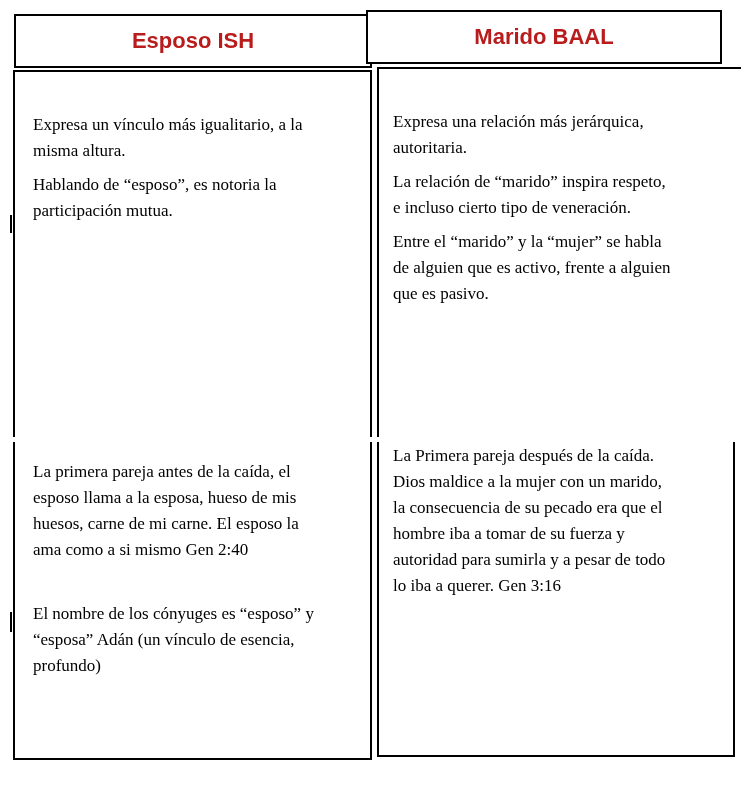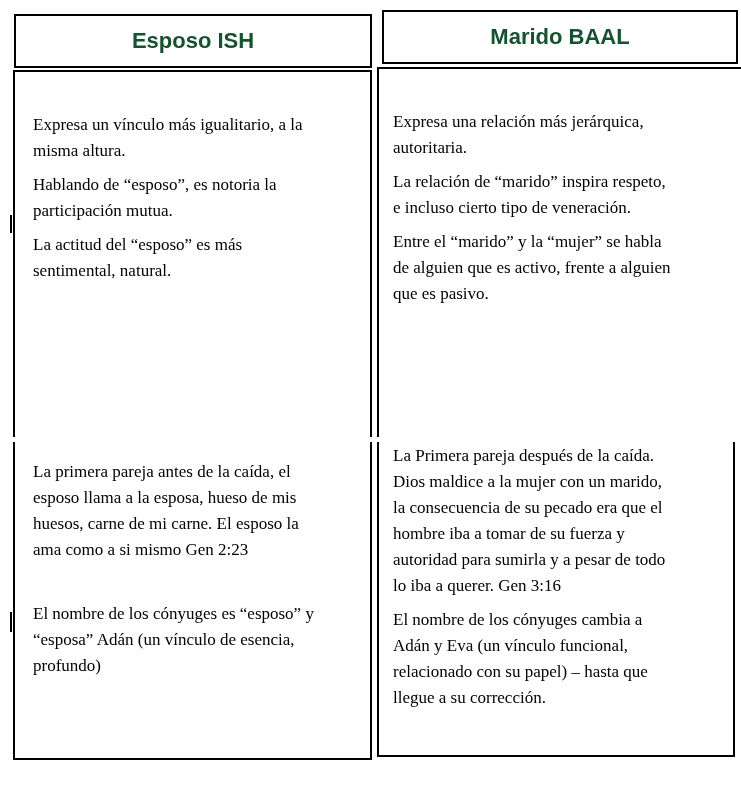--- a/index.html
+++ b/index.html
@@ -5,40 +5,40 @@
   html,body{margin:0;padding:0;}
   body{
     width:741px;height:790px;position:relative;background:#ffffff;
     font-family:"Liberation Serif", serif;color:#000;
   }
   .box{position:absolute;box-sizing:border-box;background:#fff;}
   .header-box{
     border:2px solid #000;
     display:flex;align-items:center;justify-content:center;
     font-family:"Liberation Sans", sans-serif;
-    font-weight:bold;font-size:22px;letter-spacing:0px;color:#14532d;
+    font-weight:bold;font-size:22px;letter-spacing:0px;color:#b91c1c;
   }
   .content-box{font-size:17px;line-height:26px;}
   .content-box.top{border:2px solid #000;border-bottom:none;}
   .content-box.bottom{border:2px solid #000;border-top:none;}
   .para{margin:0 0 8px 0;white-space:pre-line;}
   .para.gap-large{}
   .para.gap-medium{margin-top:38px;}
   .misspelled{
     text-decoration:underline;
     text-decoration-style:wavy;
     text-decoration-color:#c00000;
     text-decoration-thickness:1px;
     text-underline-offset:4px;
   }
   .cursor-artifact{position:absolute;width:2px;background:#000;}
 
   
   #left-header   {left:14px;  top:14px;  width:358px; height:54px;}
-  #right-header  {left:382px; top:10px;  width:356px; height:54px;}
+  #right-header  {left:366px; top:10px;  width:356px; height:54px;}
   #left-top      {left:13px;  top:70px;  width:359px; height:367px; padding:40px 8px 0 18px;}
   #right-top     {left:377px; top:67px;  width:390px; height:370px; padding:40px 5px 0 14px;}
   #left-bottom   {left:13px;  top:442px; width:359px; height:318px; padding:17px 8px 0 18px;}
   #right-bottom  {left:377px; top:442px; width:358px; height:315px; padding:1px 22px 0 14px;}
   #artifact-1    {left:10px; top:215px; height:18px;}
   #artifact-2    {left:10px; top:612px; height:20px;}
 </style>
 </head>
 <body>
 
@@ -48,51 +48,45 @@
 
 <div class="box header-box" id="right-header">
   <span>Marido BAAL</span>
 </div>
 
 <div class="box content-box top" id="left-top">
     <p class="para"><span>Expresa un vínculo más igualitario, a la
 misma altura.</span></p>
     <p class="para gap-large"><span>Hablando de “esposo”, es notoria la
 participación mutua.</span></p>
-    <p class="para"><span>La actitud del “esposo” es más
-sentimental, natural.</span></p>
   </div>
 
 <div class="box content-box top" id="right-top">
     <p class="para"><span>Expresa una relación más jerárquica,
 autoritaria.</span></p>
     <p class="para"><span>La relación de “marido” inspira respeto,
 e incluso cierto tipo de veneración.</span></p>
     <p class="para"><span>Entre el “marido” y la “mujer” se habla
 de alguien que es activo, frente a alguien
 que es pasivo.</span></p>
   </div>
 
 <div class="box content-box bottom" id="left-bottom">
     <p class="para"><span>La primera pareja antes de la caída, el
 esposo llama a la esposa, hueso de mis
 huesos, carne de mi carne. El esposo la
-ama como a si mismo Gen 2:23</span></p>
+ama como a si mismo Gen 2:40</span></p>
     <p class="para gap-medium"><span>El nombre de los cónyuges es “esposo” y
 “esposa” Adán (un vínculo de esencia,
 profundo)</span></p>
   </div>
 
 <div class="box content-box bottom" id="right-bottom">
     <p class="para"><span>La Primera pareja después de la caída.
 Dios maldice a la mujer con un marido,
 la consecuencia de su pecado era que el
 hombre iba a tomar de su fuerza y
 autoridad para sumirla y a pesar de todo
 lo iba a querer. Gen 3:16</span></p>
-    <p class="para"><span>El nombre de los cónyuges cambia a
-Adán y Eva (un vínculo funcional,
-relacionado con su papel) – hasta que
-llegue a su corrección.</span></p>
   </div>
 
 <div class="cursor-artifact" id="artifact-1"></div>
 <div class="cursor-artifact" id="artifact-2"></div>
 
 </body></html>

